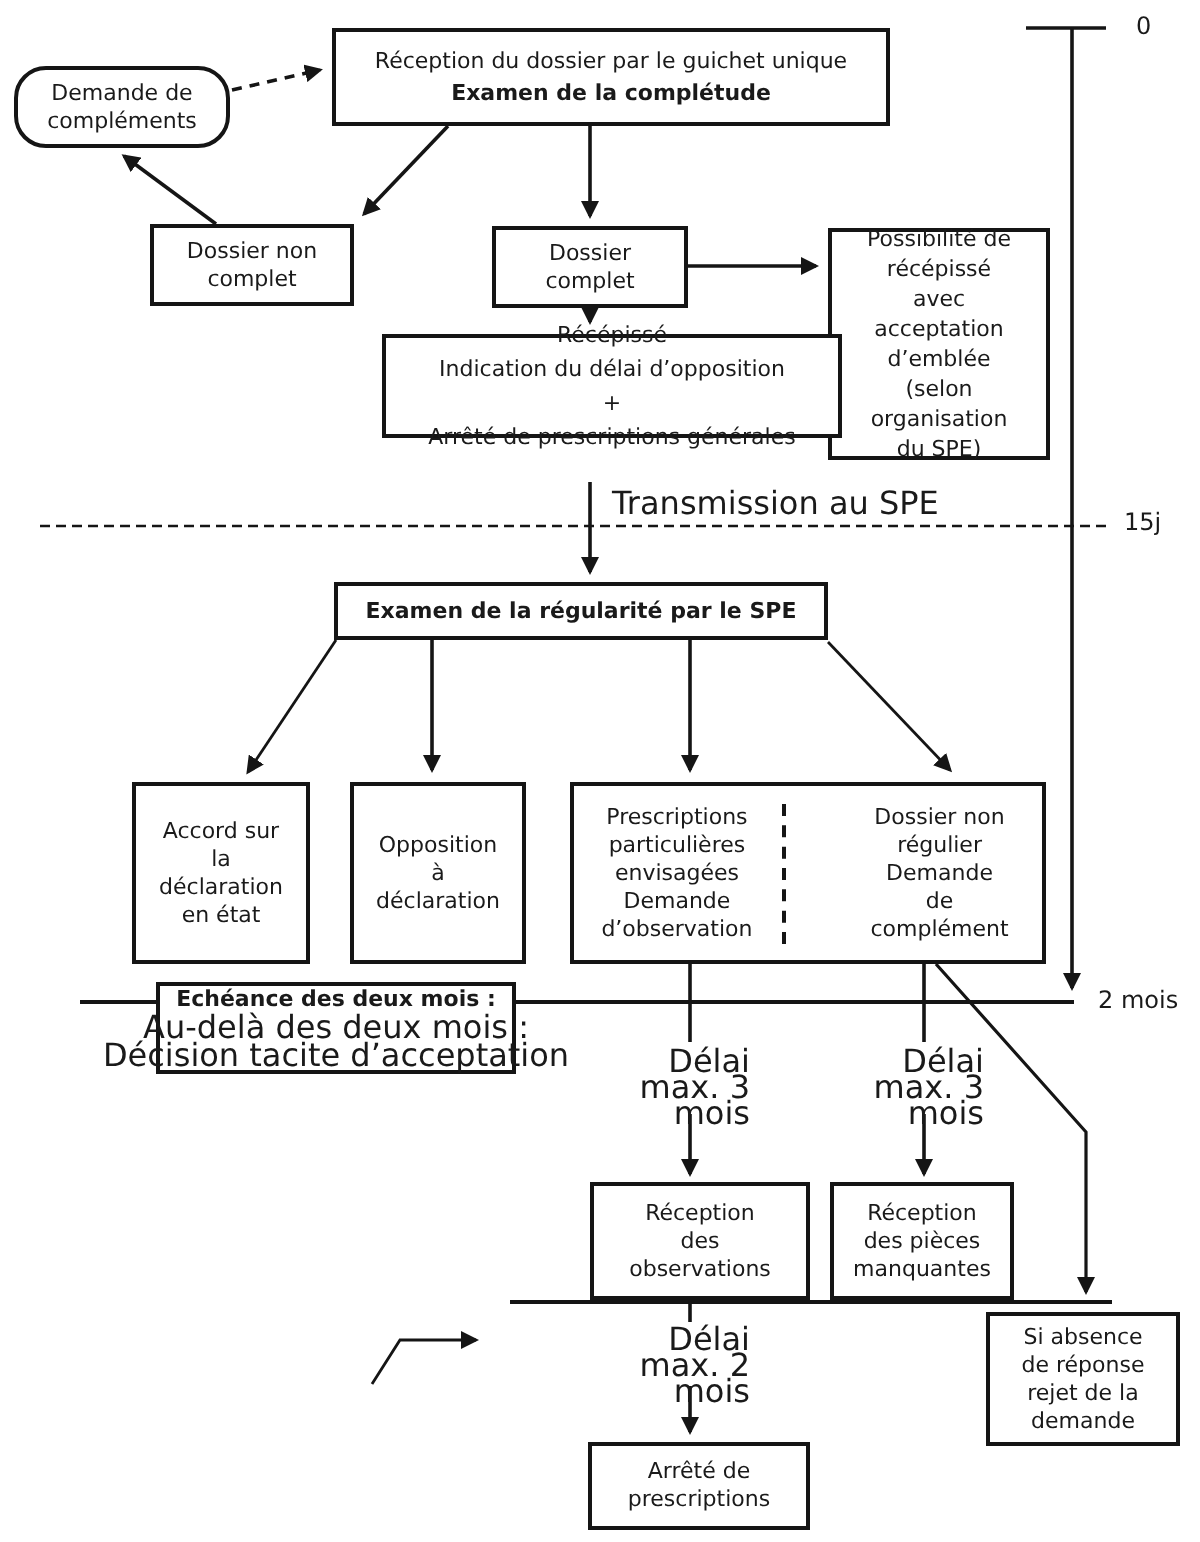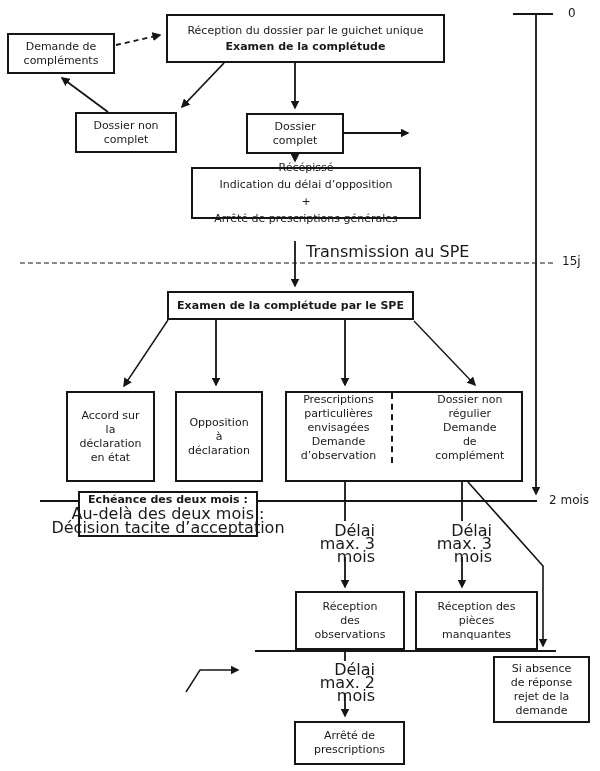--- a/index.html
+++ b/index.html
@@ -8,21 +8,21 @@
     font-family:"DejaVu Sans","Liberation Sans",sans-serif;color:#1a1a1a;
     overflow:hidden;
   }
   #wires{position:absolute;left:0;top:0;width:600px;height:771px;}
   .box{
     position:absolute;box-sizing:border-box;background:#fff;
     border:2px solid #151515;display:flex;flex-direction:column;
     align-items:center;justify-content:center;text-align:center;
     font-size:11px;line-height:14px;
   }
-  .split{flex-direction:row;padding:0;align-items:flex-start;gap:24px;}
+  .split{flex-direction:row;padding:0;align-items:center;gap:24px;}
   .cell{display:flex;align-items:center;justify-content:center;text-align:center;}
   .lbl{position:absolute;text-align:right;font-size:16px;line-height:13px;}
   .tl{font-size:12px;text-align:left;}
   .b{font-weight:bold;}
   .nw{white-space:nowrap;}
   .blk{display:block;}
 </style>
 </head>
 <body>
 
@@ -65,54 +65,55 @@
       <path d="M345,693 L345,716" marker-end="url(#ah)"></path>
       <path d="M186,692 L200,670 L238,670" stroke-width="1.4" marker-end="url(#ah)"></path>
     </g>
   </svg>
 
   <div class="box" style="left:166px;top:14px;width:279px;height:49px;line-height:16px;">
     <span class="nw">Réception du dossier par le guichet unique</span>
     <span class="nw b">Examen de la complétude</span>
   </div>
 
-  <div class="box" style="left:7px;top:33px;width:108px;height:41px;padding:0 8px;">Demande de compléments</div>
+  <div class="box" style="left:7px;top:33px;width:108px;height:41px;padding:0 8px;border-radius:16px;">Demande de compléments</div>
 
   <div class="box" style="left:75px;top:112px;width:102px;height:41px;padding:0 14px;">Dossier non complet</div>
 
   <div class="box" style="left:246px;top:113px;width:98px;height:41px;padding:0 18px;">Dossier complet</div>
 
+  <div class="box" style="left:414px;top:114px;width:111px;height:116px;padding:0 13px;line-height:15px;">Possibilité de récépissé avec acceptation d’emblée (selon organisation du SPE)</div>
 
   <div class="box" style="left:175px;top:167px;width:230px;height:52px;line-height:17px;margin-left:16px;">
     <span class="blk">Récépissé</span>
     <span class="blk nw">Indication du délai d’opposition</span>
     <span class="blk">+</span>
     <span class="blk nw">Arrêté de prescriptions générales</span>
   </div>
 
-  <div class="box b" style="left:167px;top:291px;width:247px;height:29px;white-space:nowrap;">Examen de la complétude par le SPE</div>
+  <div class="box b" style="left:167px;top:291px;width:247px;height:29px;white-space:nowrap;">Examen de la régularité par le SPE</div>
 
   <div class="box" style="left:66px;top:391px;width:89px;height:91px;padding:0 12px;">Accord sur la déclaration en état</div>
 
   <div class="box" style="left:175px;top:391px;width:88px;height:91px;padding:0 12px;">Opposition à déclaration</div>
 
   <div class="box split" style="left:285px;top:391px;width:238px;height:91px;">
     <div class="cell" style="width:116px;border-right:2px dashed #151515;padding:0 15px;box-sizing:border-box;">Prescriptions particulières envisagées Demande d’observation</div>
     <div class="cell" style="flex:1;padding:0 18px;">Dossier non régulier Demande de complément</div>
   </div>
 
   <div class="box" style="left:78px;top:491px;width:180px;height:46px;line-height:14px;">
     <span class="b nw">Echéance des deux mois :</span>
     <span class="nw" style="font-size:16px;">Au-delà des deux mois :</span>
     <span class="nw" style="font-size:16px;">Décision tacite d’acceptation</span>
   </div>
 
   <div class="box" style="left:295px;top:591px;width:110px;height:59px;padding:0 24px;">Réception des observations</div>
 
-  <div class="box" style="left:415px;top:591px;width:123px;height:59px;padding:12px 15px;">Réception des pièces manquantes</div>
+  <div class="box" style="left:415px;top:591px;width:92px;height:59px;padding:12px 15px;">Réception des pièces manquantes</div>
 
   <div class="box" style="left:493px;top:656px;width:97px;height:67px;padding:0 15px;">Si absence de réponse rejet de la demande</div>
 
   <div class="box" style="left:294px;top:721px;width:111px;height:44px;padding:0 10px;">Arrêté de prescriptions</div>
 
   <div class="lbl tl" style="left:568px;top:7px;width:25px;">0</div>
   <div class="lbl tl" style="left:562px;top:255px;width:34px;">15j</div>
   <div class="lbl tl" style="left:549px;top:494px;width:48px;">2 mois</div>
 
   <div class="lbl nw" style="left:306px;top:245px;">Transmission au SPE</div>

